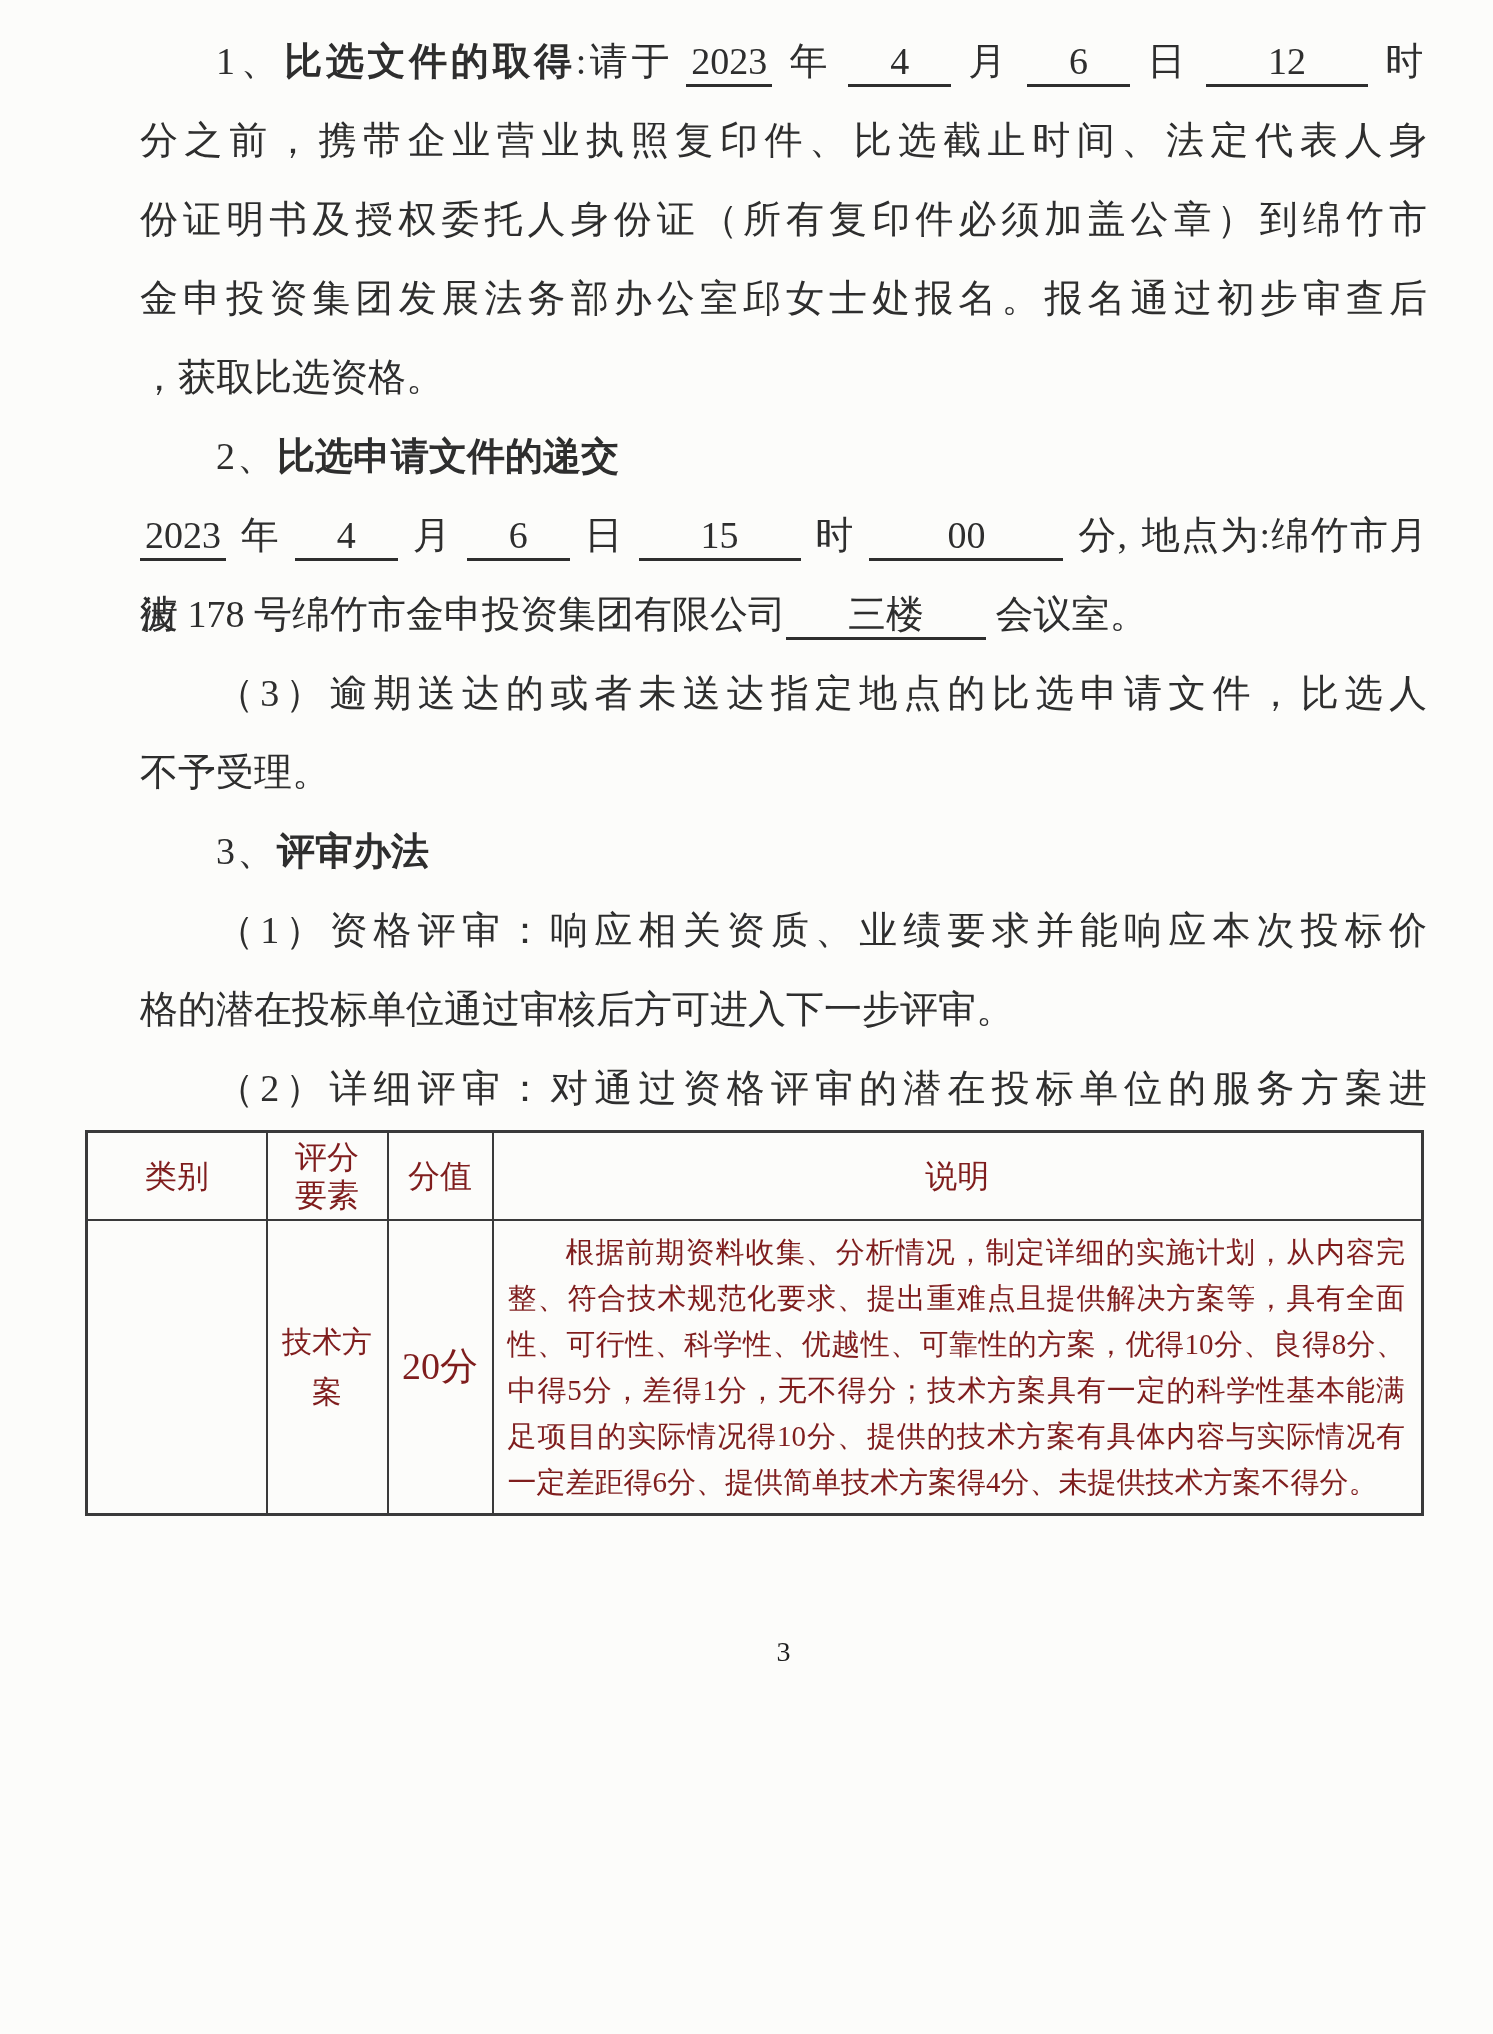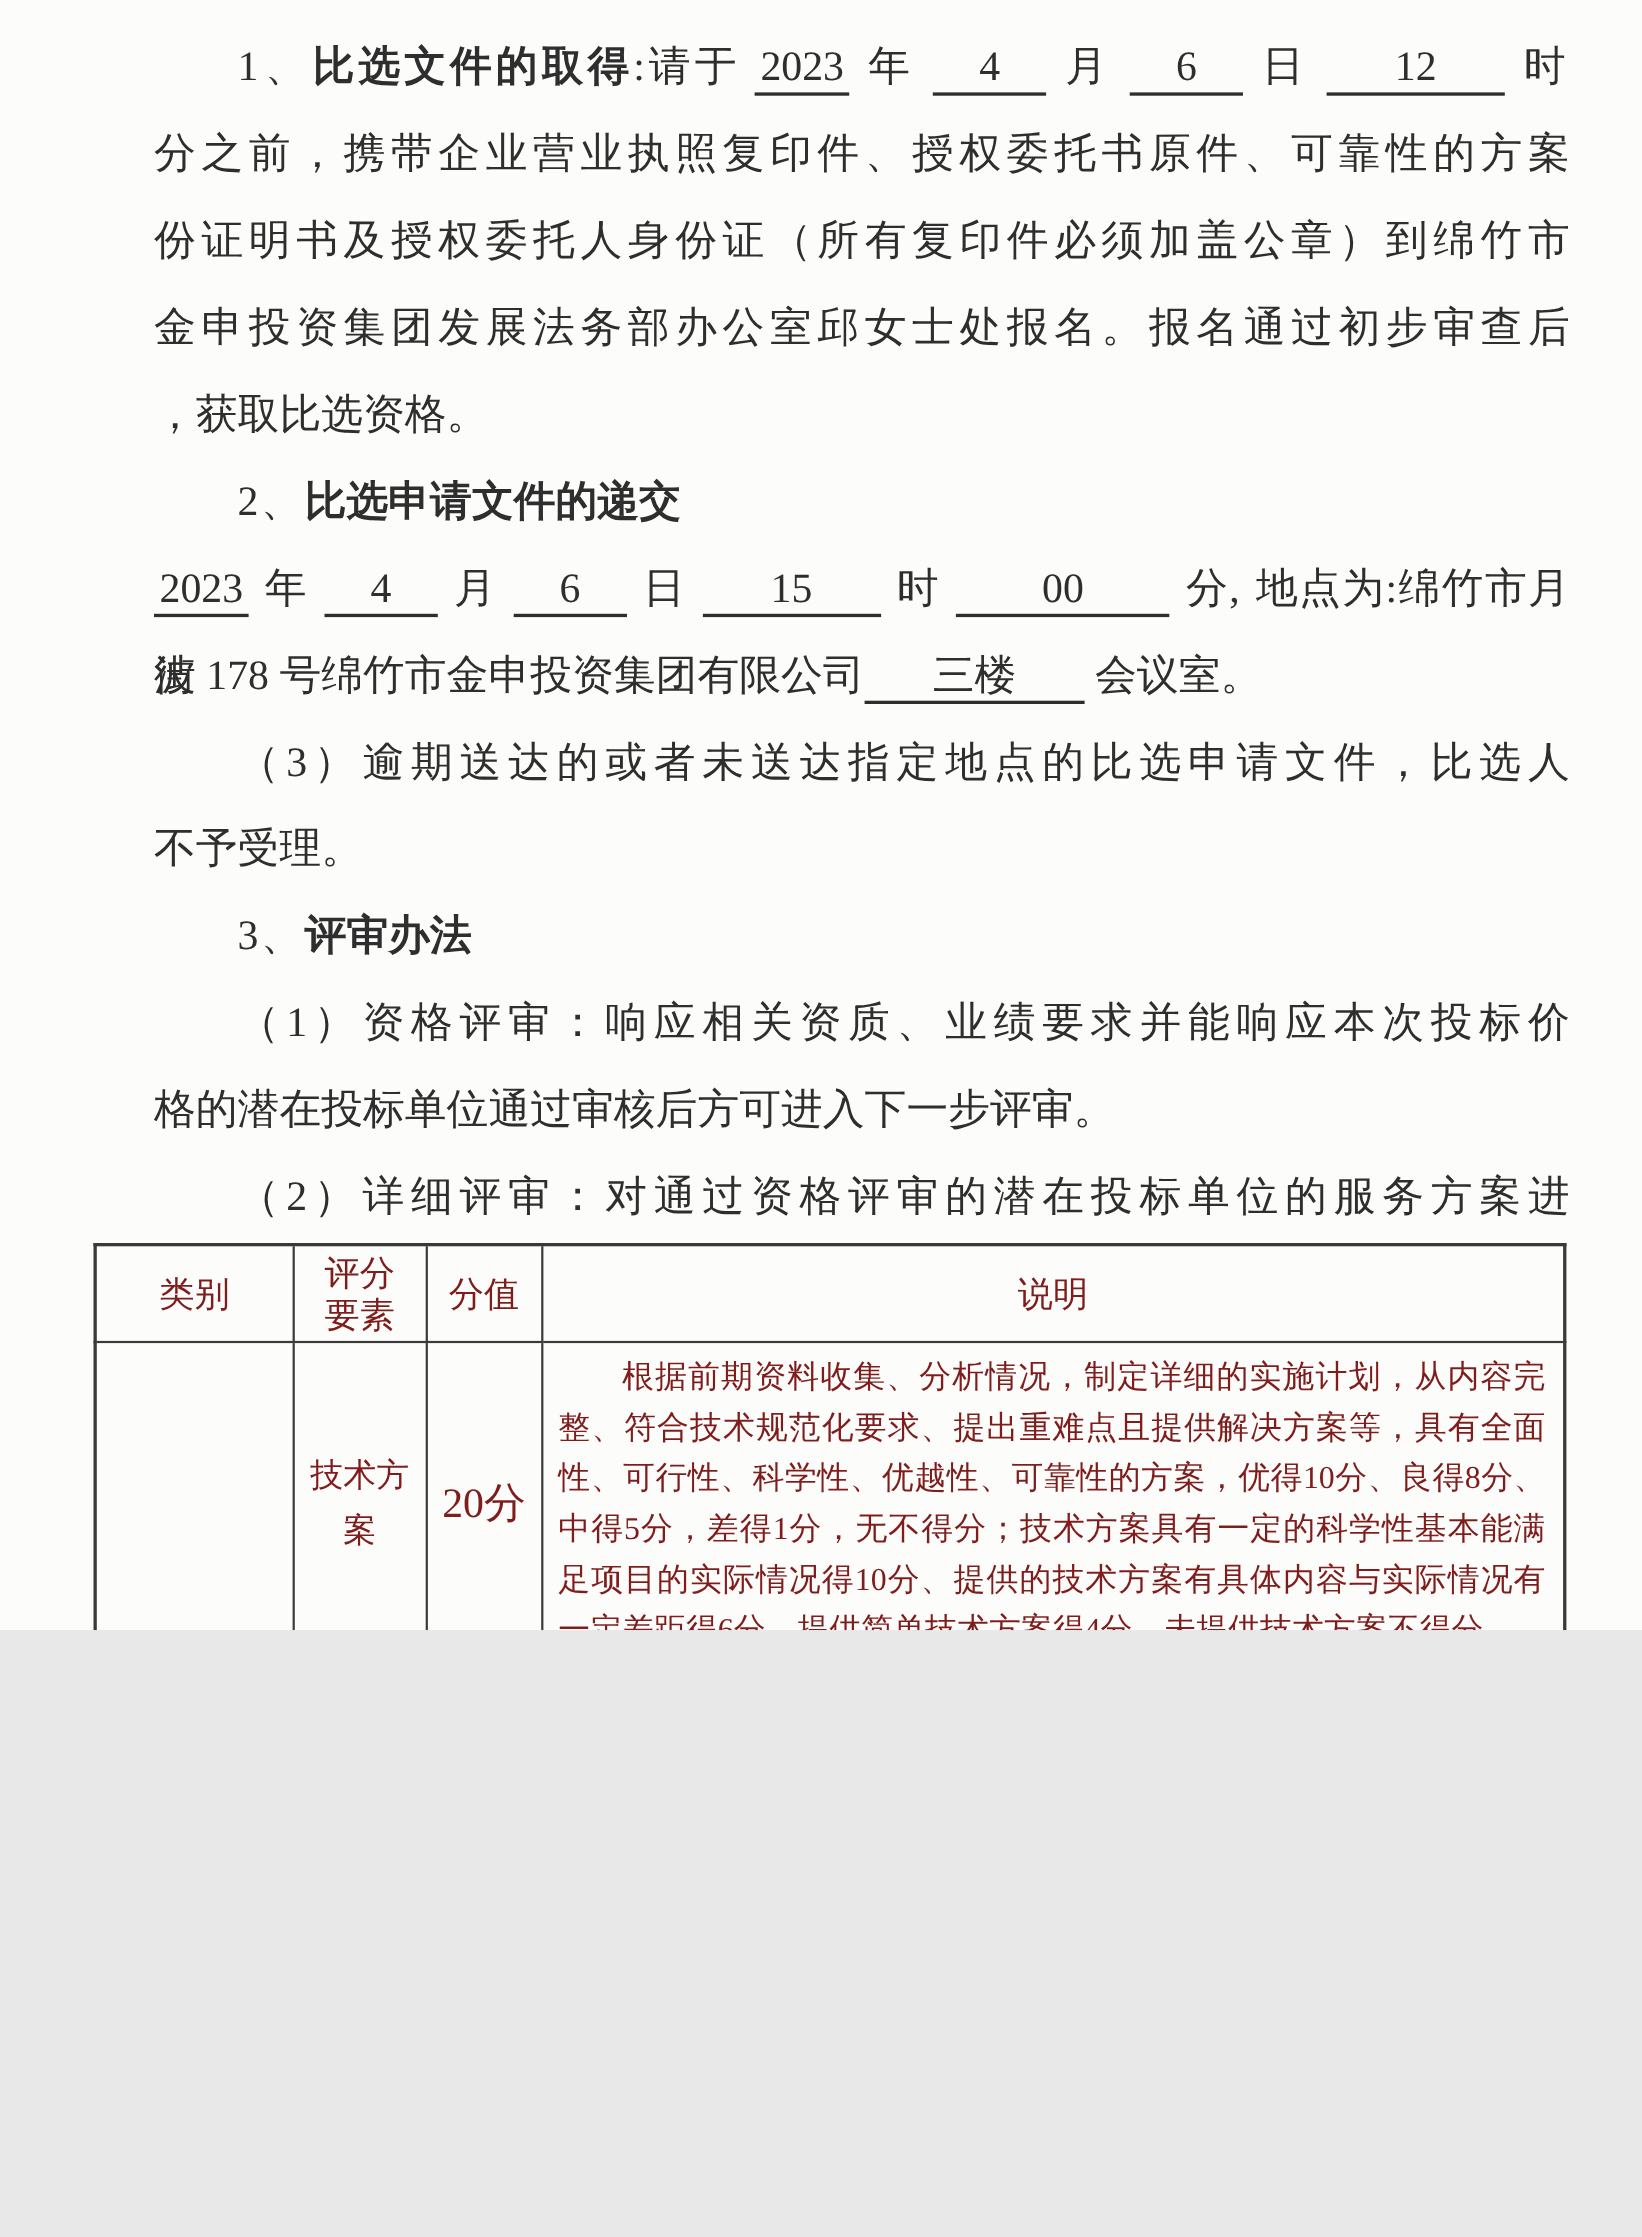--- a/index.html
+++ b/index.html
@@ -1,20 +1,20 @@
 <!DOCTYPE html>
 <html lang="zh"><head>
 <meta charset="utf-8">
 <style>
   * { margin:0; padding:0; box-sizing:border-box; }
   html,body { background:#e8e8e8; }
   body { font-family:"Liberation Serif","DejaVu Serif",serif; }
   .page {
     position:relative;
-    width:1493px; height:1482px;
+    width:1493px; height:2034px;
     margin:0 auto;
     background:#fcfcfa;
     color:#2b2b2b;
     overflow:hidden;
   }
   .content { padding:22px 66px 0 140px; }
   .line {
     height:79px; line-height:79px;
     font-size:38px;
     white-space:normal;
@@ -86,21 +86,21 @@
       <span class="u">2023</span>
       <span class="lbl">年</span>
       <span class="blank">4</span>
       <span class="lbl">月</span>
       <span class="blank">6</span>
       <span class="lbl">日</span>
       <span class="blank w">12</span>
       <span class="lbl">时</span>
     </div>
 
-    <div class="line j">分之前，携带企业营业执照复印件、授权委托书原件、可靠性的方案</div>
+    <div class="line j">分之前，携带企业营业执照复印件、比选截止时间、法定代表人身</div>
     <div class="line j">份证明书及授权委托人身份证（所有复印件必须加盖公章）到绵竹市</div>
     <div class="line j">金申投资集团发展法务部办公室邱女士处报名。报名通过初步审查后</div>
     <div class="line">，获取比选资格。</div>
 
     <div class="line ind">
       <span class="num">2、</span><span class="b">比选申请文件的递交</span>
     </div>
 
 
     <div class="line j">

